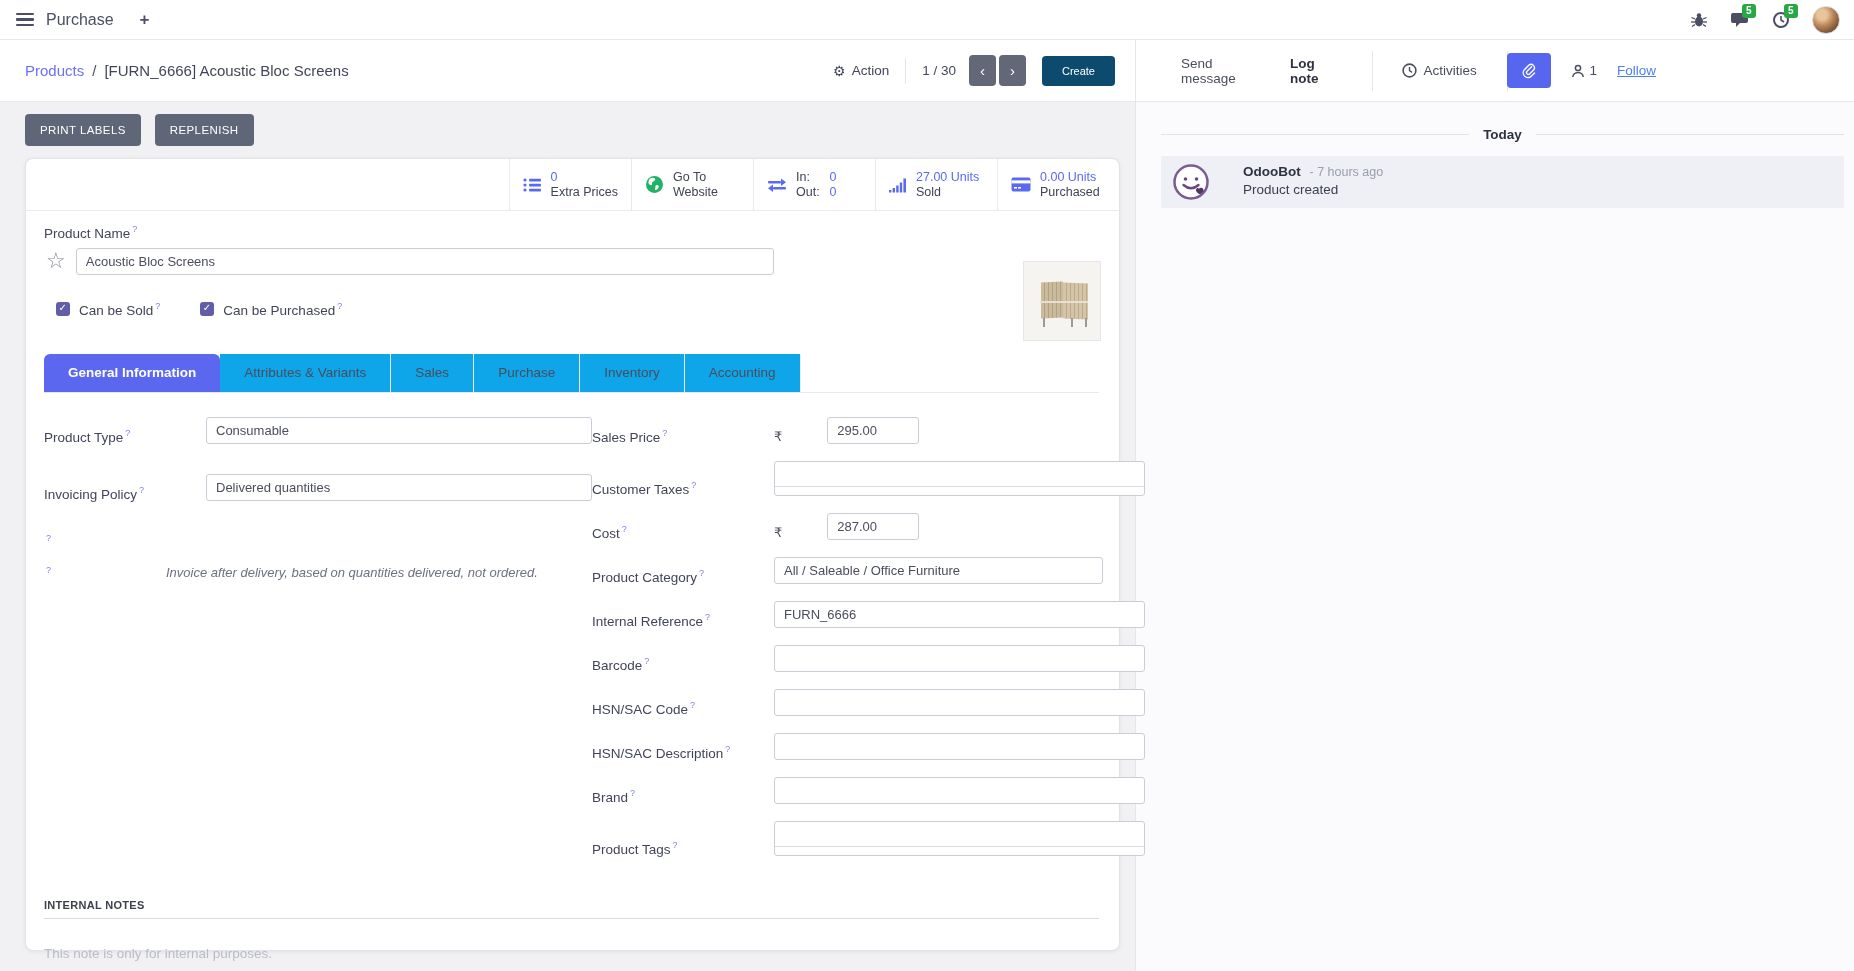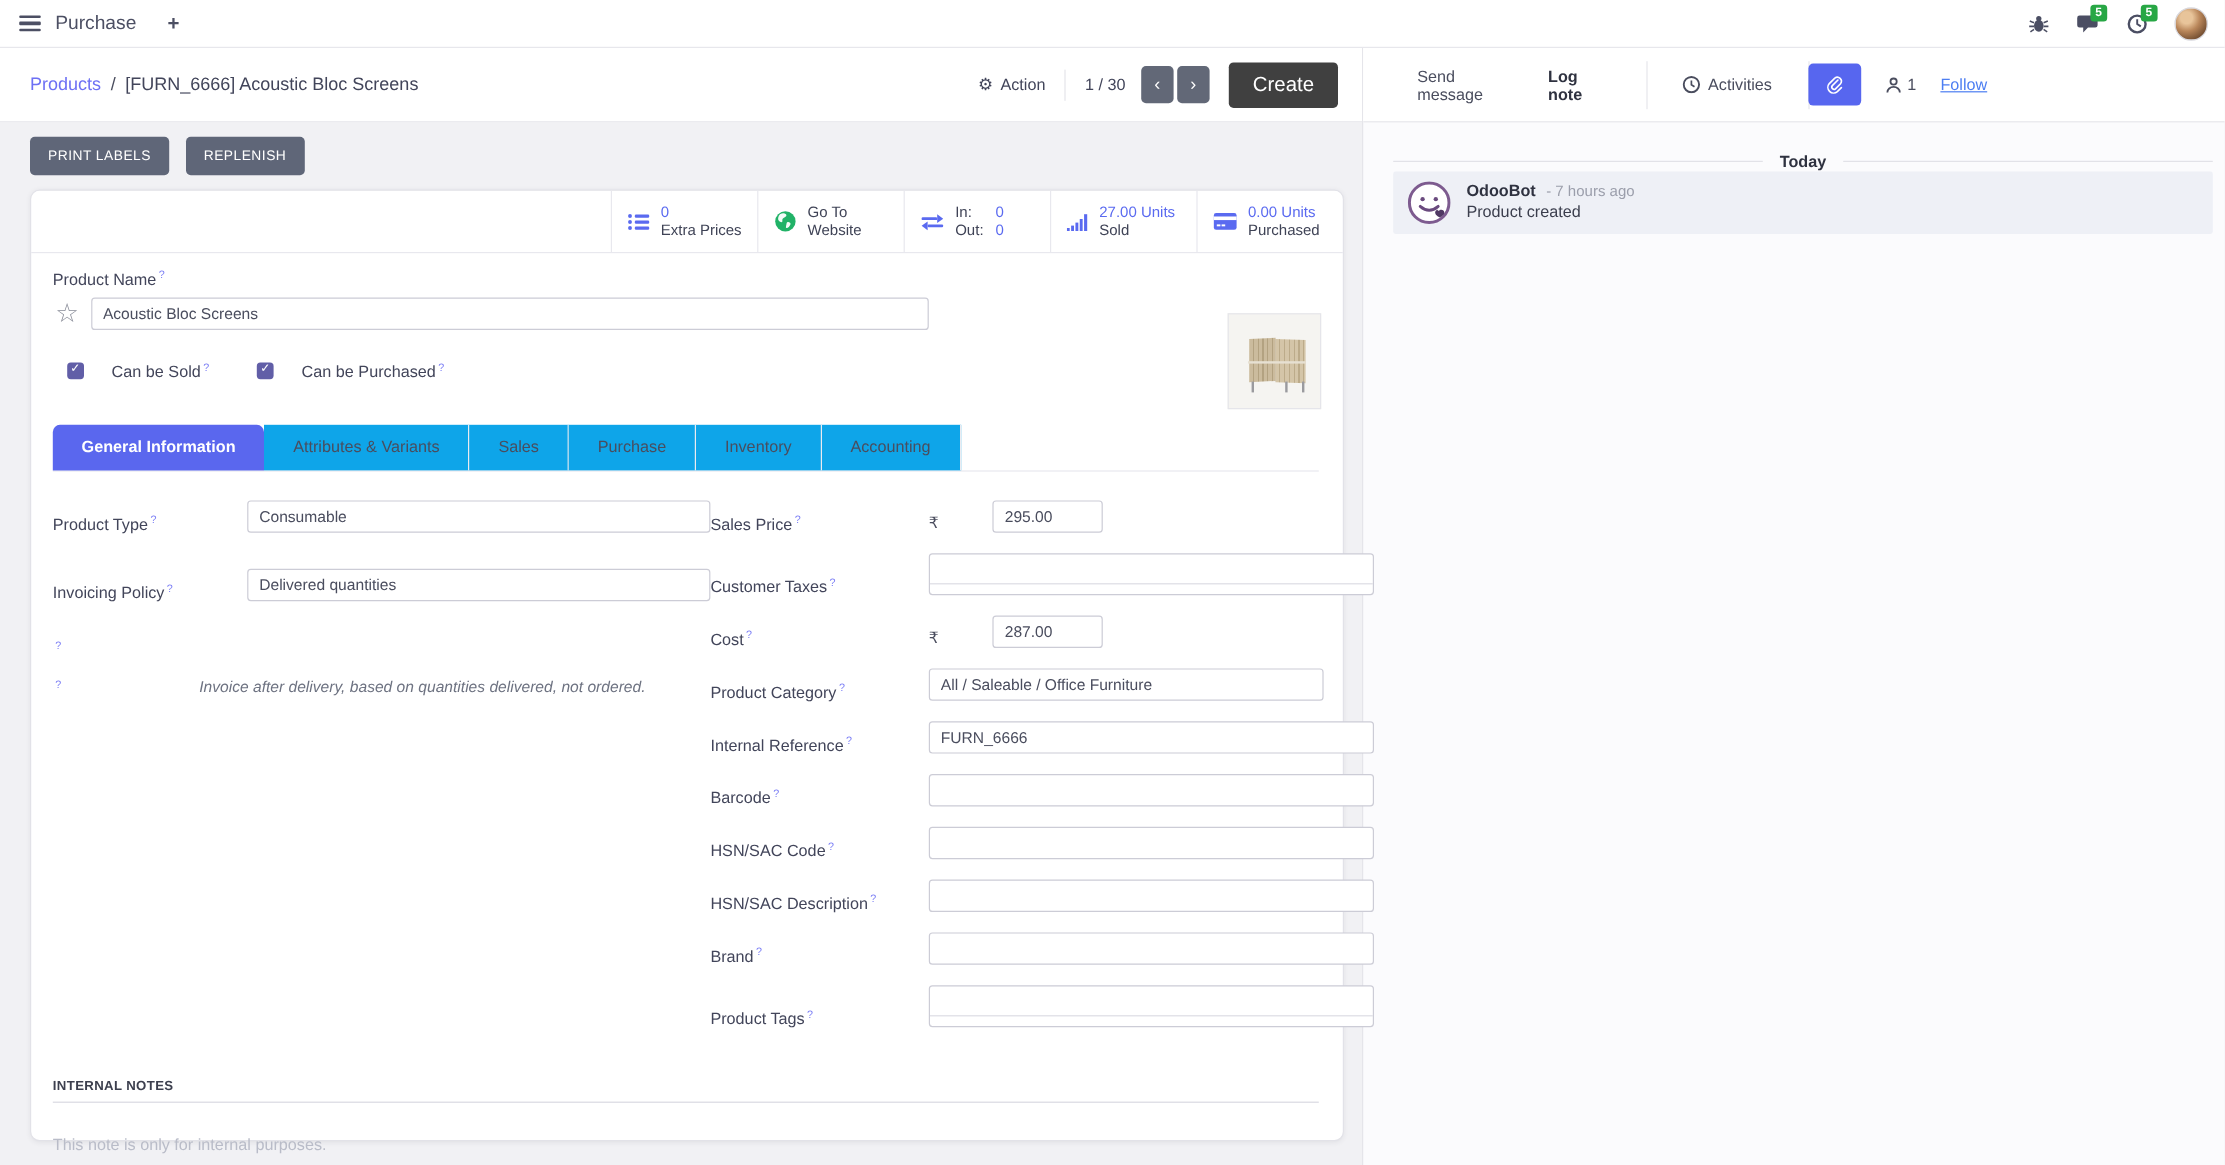--- a/index.html
+++ b/index.html
@@ -48,22 +48,22 @@
   .cp-right { margin-left: auto; display: flex; align-items: center; }
   .action-btn { display: flex; align-items: center; gap: 6px; color: #42455a; font-size: 13.5px; cursor: pointer; }
   .gear-ico::before { content: "⚙"; font-size: 14px; color: #42455a; }
   .cp-divider { width: 1px; height: 26px; background: #e4e4ea; margin: 0 16px; }
   .pager-text { font-size: 13.5px; color: #42455a; margin-right: 10px; }
   .pg-btn {
     width: 27px; height: 31px; background: #626877; color: #fff; border: none;
     border-radius: 4px; font-size: 15px; cursor: pointer; margin-left: 3px; line-height: 1;
   }
   .create-btn {
-    margin-left: 16px; background: #404040; color: #fff; border: none; border-radius: 4px;
-    font-size: 17px; padding: 9px 20px; cursor: pointer;
+    margin-left: 16px; background: #0c4a6e; color: #fff; border: none; border-radius: 4px;
+    font-size: 11px; padding: 9px 20px; cursor: pointer;
   }
   
   .main-body { flex: 1; background: #f1f1f4; padding: 10px 15px 0 25px; }
   .status-row { display: flex; gap: 14px; margin: 2px 0 12px 0; }
   .gray-btn {
     background: #5f6678; color: #fff; border: none; border-radius: 4px;
     font-size: 11.5px; letter-spacing: .4px; padding: 10px 15px; cursor: pointer;
   }
   .sheet {
     background: #fff; border: 1px solid #e2e2e8; border-radius: 8px;
@@ -96,21 +96,21 @@
     position: absolute; top: 50px; right: 18px; width: 78px; height: 80px;
     border: 1px solid #e5e5ea; background: #f5f4f1; overflow: hidden;
   }
   .panelA, .panelB { position: absolute; background: repeating-linear-gradient(90deg, #cbbb9d 0 3px, #b3a281 3px 4px); }
   .panelA { left: 17px; top: 20px; width: 22px; height: 36px; transform: skewY(-3deg); }
   .panelB { left: 39px; top: 21px; width: 25px; height: 36px; transform: skewY(2deg); background: repeating-linear-gradient(90deg, #d4c5a8 0 3px, #bcab8a 3px 4px); }
   .rail { position: absolute; left: 16px; top: 39px; width: 48px; height: 2px; background: #e7e0d2; }
   .leg { position: absolute; width: 2px; height: 9px; background: #9a9a9e; top: 56px; }
   .leg.l1 { left: 19px; } .leg.l2 { left: 47px; } .leg.l3 { left: 61px; }
   .checks-row { display: flex; align-items: center; gap: 40px; margin: 26px 0 0 12px; }
-  .check-group { display: flex; align-items: center; gap: 23px; }
+  .check-group { display: flex; align-items: center; gap: 9px; }
   .cb {
     width: 14px; height: 14px; background: #615ea7; border-radius: 3px; position: relative; cursor: pointer; display:inline-block;
   }
   .cb::after {
     content: "✓"; color: #fff; font-size: 10px; position: absolute; left: 2.5px; top: 0.5px; font-weight: 700;
   }
   
   .tabs { display: flex; margin-top: 37px; border-bottom: 1px solid #e8e8ee; align-items: flex-end; }
   .tab {
     font-size: 13.5px; color: #4a4d5e; padding: 0 24px; line-height: 38px; height: 38px;
@@ -163,21 +163,21 @@
   .clip-btn {
     width: 44px; height: 35px; background: #5766ef; border: none; border-radius: 4px;
     display: flex; align-items: center; justify-content: center; cursor: pointer;
   }
   .followers { display: flex; align-items: center; gap: 4px; color: #4a4d5e; font-size: 13.5px; cursor: pointer; }
   .follow-link { color: #4d7ef2; font-size: 13.5px; cursor: pointer; text-decoration: underline; }
   .chatter-body { flex: 1; padding: 0 10px 0 25px; }
   .day-divider { display: flex; align-items: center; margin-top: 25px; }
   .day-divider .line { flex: 1; height: 1px; background: #e2e2e8; }
   .day-divider .day { margin: 0 14px; font-size: 13.5px; font-weight: 700; color: #2f3240; }
-  .msg-row { margin-top: 1px; background: #eef0f6; border-radius: 2px; padding: 8px 12px; display: flex; }
+  .msg-row { margin-top: 14px; background: #eef0f6; border-radius: 2px; padding: 8px 12px; display: flex; gap: 21px; }
   .msg-avatar { width: 36px; height: 36px; flex: none; position: relative; }
   .msg-body { margin-left: 13px; }
   .msg-head { font-size: 13.5px; }
   .msg-author { font-weight: 700; color: #2f3240; cursor: pointer; }
   .msg-time { color: #9b9eab; font-size: 12.5px; margin-left: 5px; }
   .msg-text { margin-top: 3px; font-size: 13.5px; color: #3b3e4d; }
   svg { display: block; }
 </style>
 </head>
 <body>

